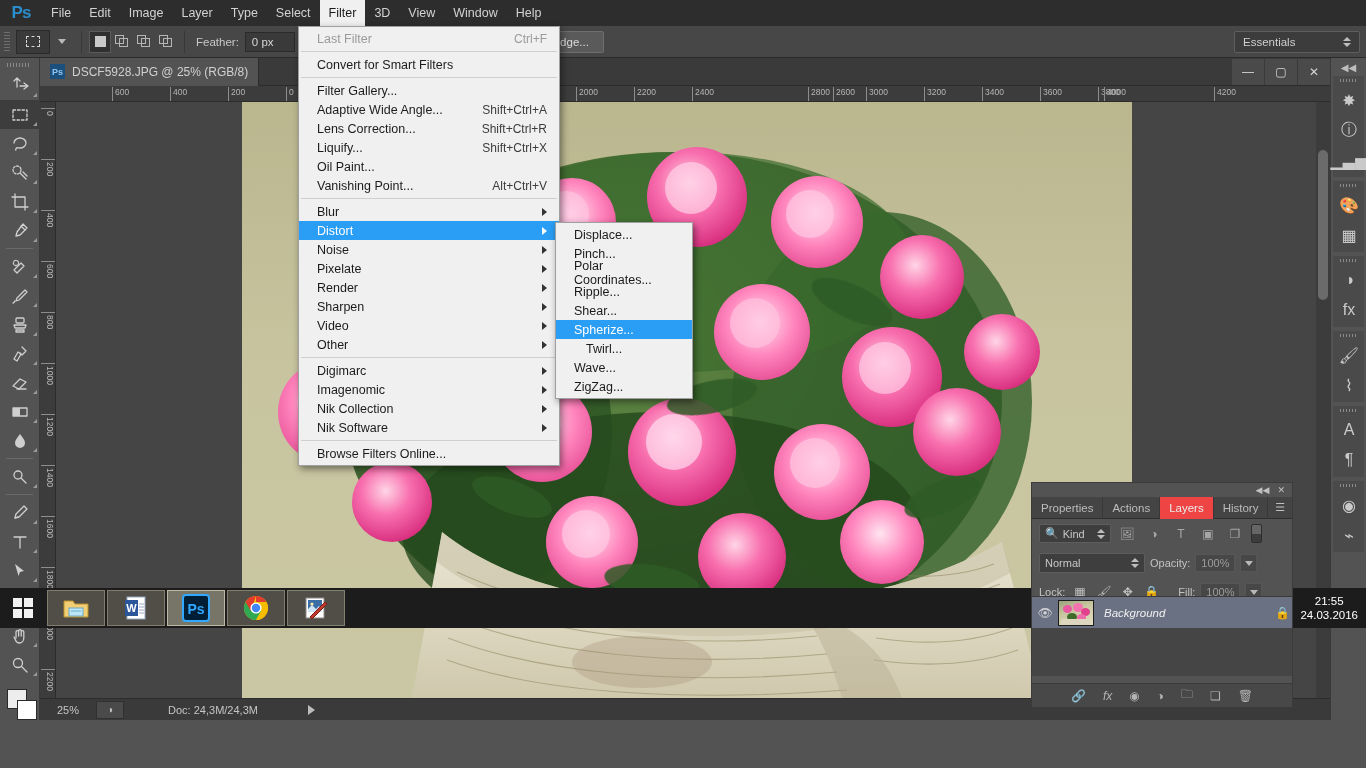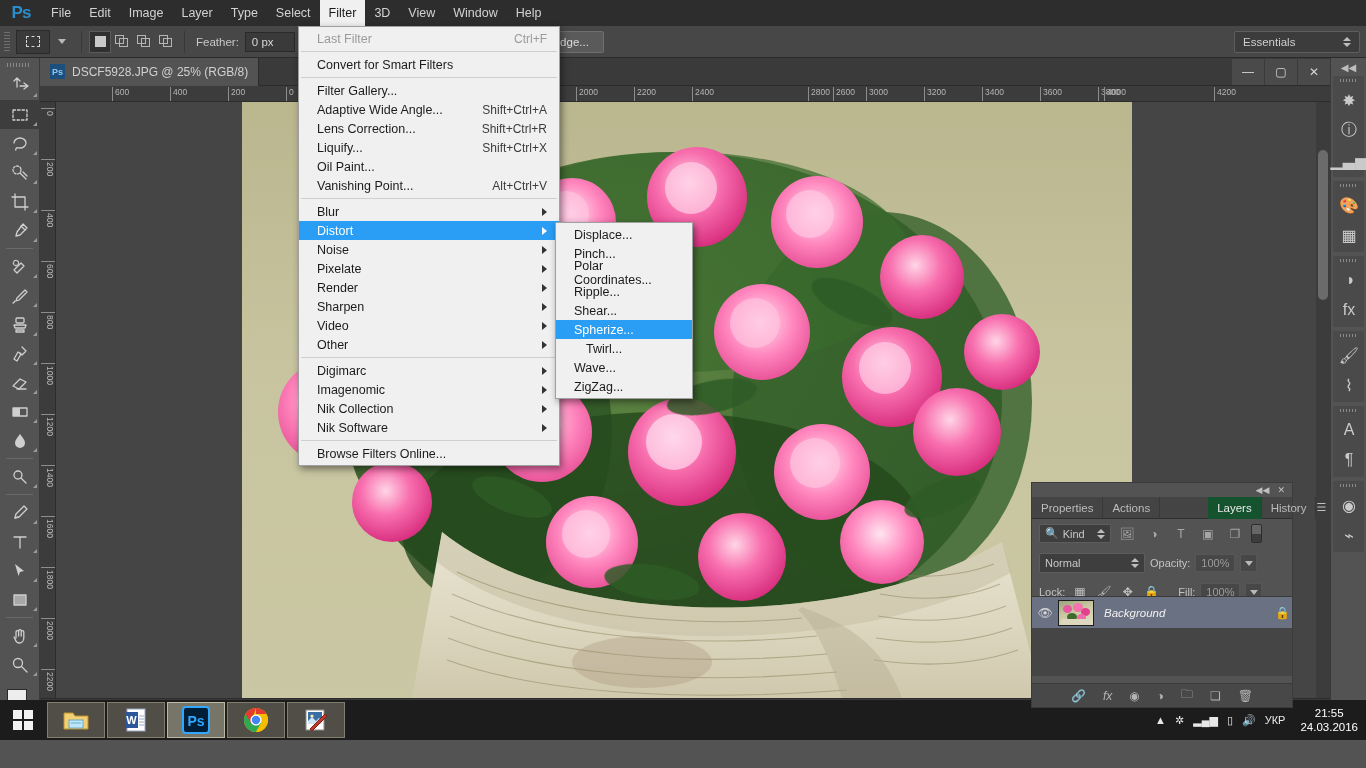--- a/index.html
+++ b/index.html
@@ -1,21 +1,21 @@
 <!DOCTYPE html>
 <html><head>
 <meta charset="utf-8">
 <style>
   * { box-sizing: border-box; margin: 0; padding: 0; }
   html, body {
     width: 1366px; height: 768px; overflow: hidden;
     font-family: "Liberation Sans", sans-serif;
     background: #535353;
   }
-  #app { position: relative; width: 1366px; height: 740px; }
+  #app { position: relative; width: 1366px; height: 628px; }
 
   
   .menubar {
     position: absolute; left: 0; top: 0; width: 1366px; height: 26px;
     background: #2d2d2d; display: flex; align-items: center;
   }
   .ps-logo {
     width: 42px; height: 26px; display: flex; align-items: center;
     justify-content: center; color: #2b8ccc; font-weight: bold;
     font-size: 17px; letter-spacing: -1px;
@@ -183,21 +183,21 @@
 
   
   .lpanel { position: absolute; left: 1031px; top: 482px; width: 262px; height: 226px;
     background: #535353; border: 1px solid #3b3b3b; z-index: 30; }
   .lp-top { height: 14px; display: flex; align-items: center; justify-content: flex-end;
     gap: 8px; padding-right: 7px; color: #c0c0c0; font-size: 9px; }
   .lp-tabs { height: 22px; display: flex; align-items: center; background: #444;
     border-bottom: 1px solid #2f2f2f; }
   .lp-tab { height: 22px; padding: 0 9px; display: flex; align-items: center;
     font-size: 11.5px; color: #bcbcbc; border-right: 1px solid #383838; }
-  .lp-tab.on { background: #14532d; color: #eaeaea; margin-left: 48px; }
+  .lp-tab.on { background: #ef4444; color: #eaeaea; }
   .lp-menu { margin-left: auto; padding-right: 7px; color: #c0c0c0; font-size: 11px; }
   .lp-row { display: flex; align-items: center; padding: 5px 7px; gap: 5px; }
   .kind-box { width: 72px; height: 19px; background: #3e3e3e; border: 1px solid #5d5d5d;
     border-radius: 2px; display: flex; align-items: center; gap: 4px; padding: 0 5px;
     color: #c8c8c8; font-size: 11px; }
   .filt-ico { width: 22px; height: 19px; display: flex; align-items: center;
     justify-content: center; color: #a6a6a6; font-size: 12px; }
   .toggle-sw { width: 11px; height: 19px; background: linear-gradient(#666 0 9px,#3c3c3c 9px 19px);
     border: 1px solid #2e2e2e; border-radius: 2px; }
   .blend-box { width: 106px; height: 20px; background: #3e3e3e; border: 1px solid #5d5d5d;

